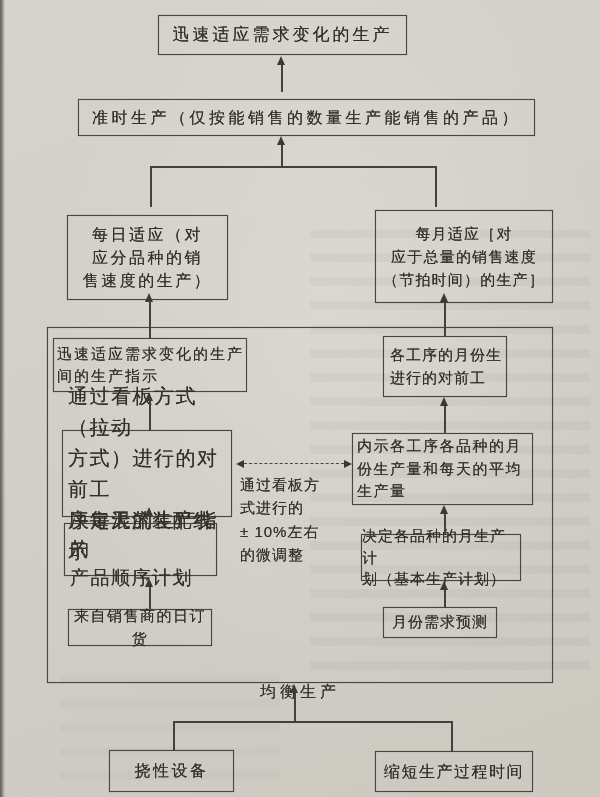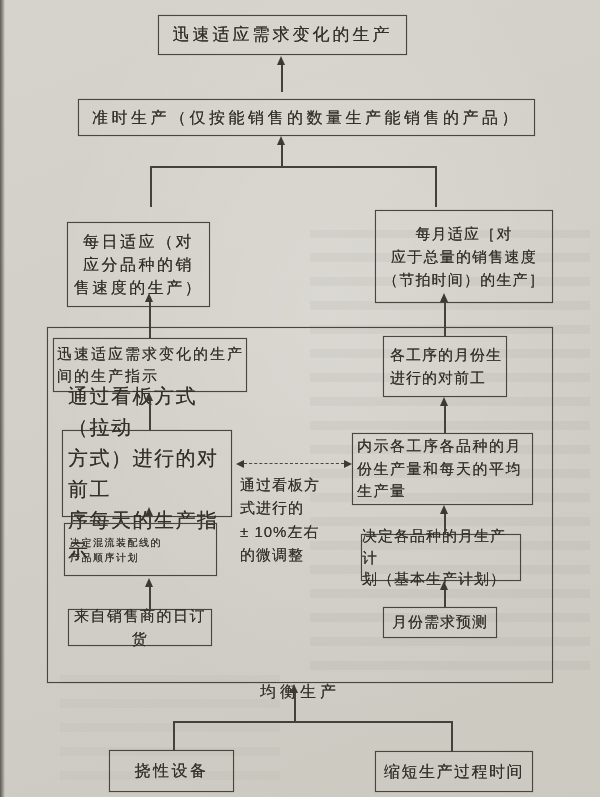--- a/index.html
+++ b/index.html
@@ -43,39 +43,39 @@
 <div class="page">
 
   <div class="scan-edge"></div>
   <div class="bleed" style="left:310px;top:230px;width:280px;height:440px;"></div>
   <div class="bleed" style="left:60px;top:660px;width:220px;height:120px;opacity:.03;"></div>
 
   <div class="box" style="left:158px;top:15px;width:249px;height:40px;font-size:17px;letter-spacing:3px;">迅速适应需求变化的生产</div>
 
   <div class="box" style="left:78px;top:99px;width:457px;height:37px;font-size:16px;letter-spacing:3.5px;">准时生产（仅按能销售的数量生产能销售的产品）</div>
 
-  <div class="box" style="left:67px;top:222px;width:143px;height:85px;font-size:16px;letter-spacing:2.5px;line-height:1.45;">每日适应（对
+  <div class="box" style="left:67px;top:215px;width:161px;height:85px;font-size:16px;letter-spacing:2.5px;line-height:1.45;">每日适应（对
 应分品种的销
 售速度的生产）</div>
 
   <div class="box" style="left:355px;top:210px;width:178px;height:93px;font-size:15px;letter-spacing:1.2px;line-height:1.55;margin-left:20px;">每月适应［对
 应于总量的销售速度
 （节拍时间）的生产］</div>
 
   <div class="box" style="left:47px;top:327px;width:506px;height:356px;"></div>
   <div class="plain" style="left:248px;top:649px;width:104px;font-size:16px;letter-spacing:4px;text-align:center;margin-top:33px;">均衡生产</div>
 
   <div class="box al" style="left:53px;top:338px;width:194px;height:54px;font-size:15px;letter-spacing:2px;padding-left:3px;">迅速适应需求变化的生产
 间的生产指示</div>
 
   <div class="box al" style="left:62px;top:430px;width:170px;height:87px;font-size:20px;letter-spacing:1.5px;padding-left:5px;line-height:1.55;">通过看板方式（拉动
 方式）进行的对前工
 序每天的生产指示</div>
 
-  <div class="box al" style="left:64px;top:523px;width:153px;height:53px;font-size:10px;letter-spacing:1.5px;padding-left:5px;">决定混流装配线的
+  <div class="box al" style="left:64px;top:523px;width:153px;height:53px;font-size:19px;letter-spacing:1.5px;padding-left:5px;">决定混流装配线的
 产品顺序计划</div>
 
   <div class="box" style="left:68px;top:609px;width:144px;height:37px;font-size:15px;letter-spacing:1.5px;font-family:Liberation Serif, serif;">来自销售商的日订货</div>
 
   <div class="box al" style="left:383px;top:336px;width:124px;height:61px;font-size:15px;letter-spacing:1px;padding-left:6px;">各工序的月份生
 进行的对前工</div>
 
   <div class="box al" style="left:352px;top:433px;width:181px;height:72px;font-size:15px;letter-spacing:1.5px;padding-left:4px;line-height:1.5;">内示各工序各品种的月
 份生产量和每天的平均
 生产量</div>

